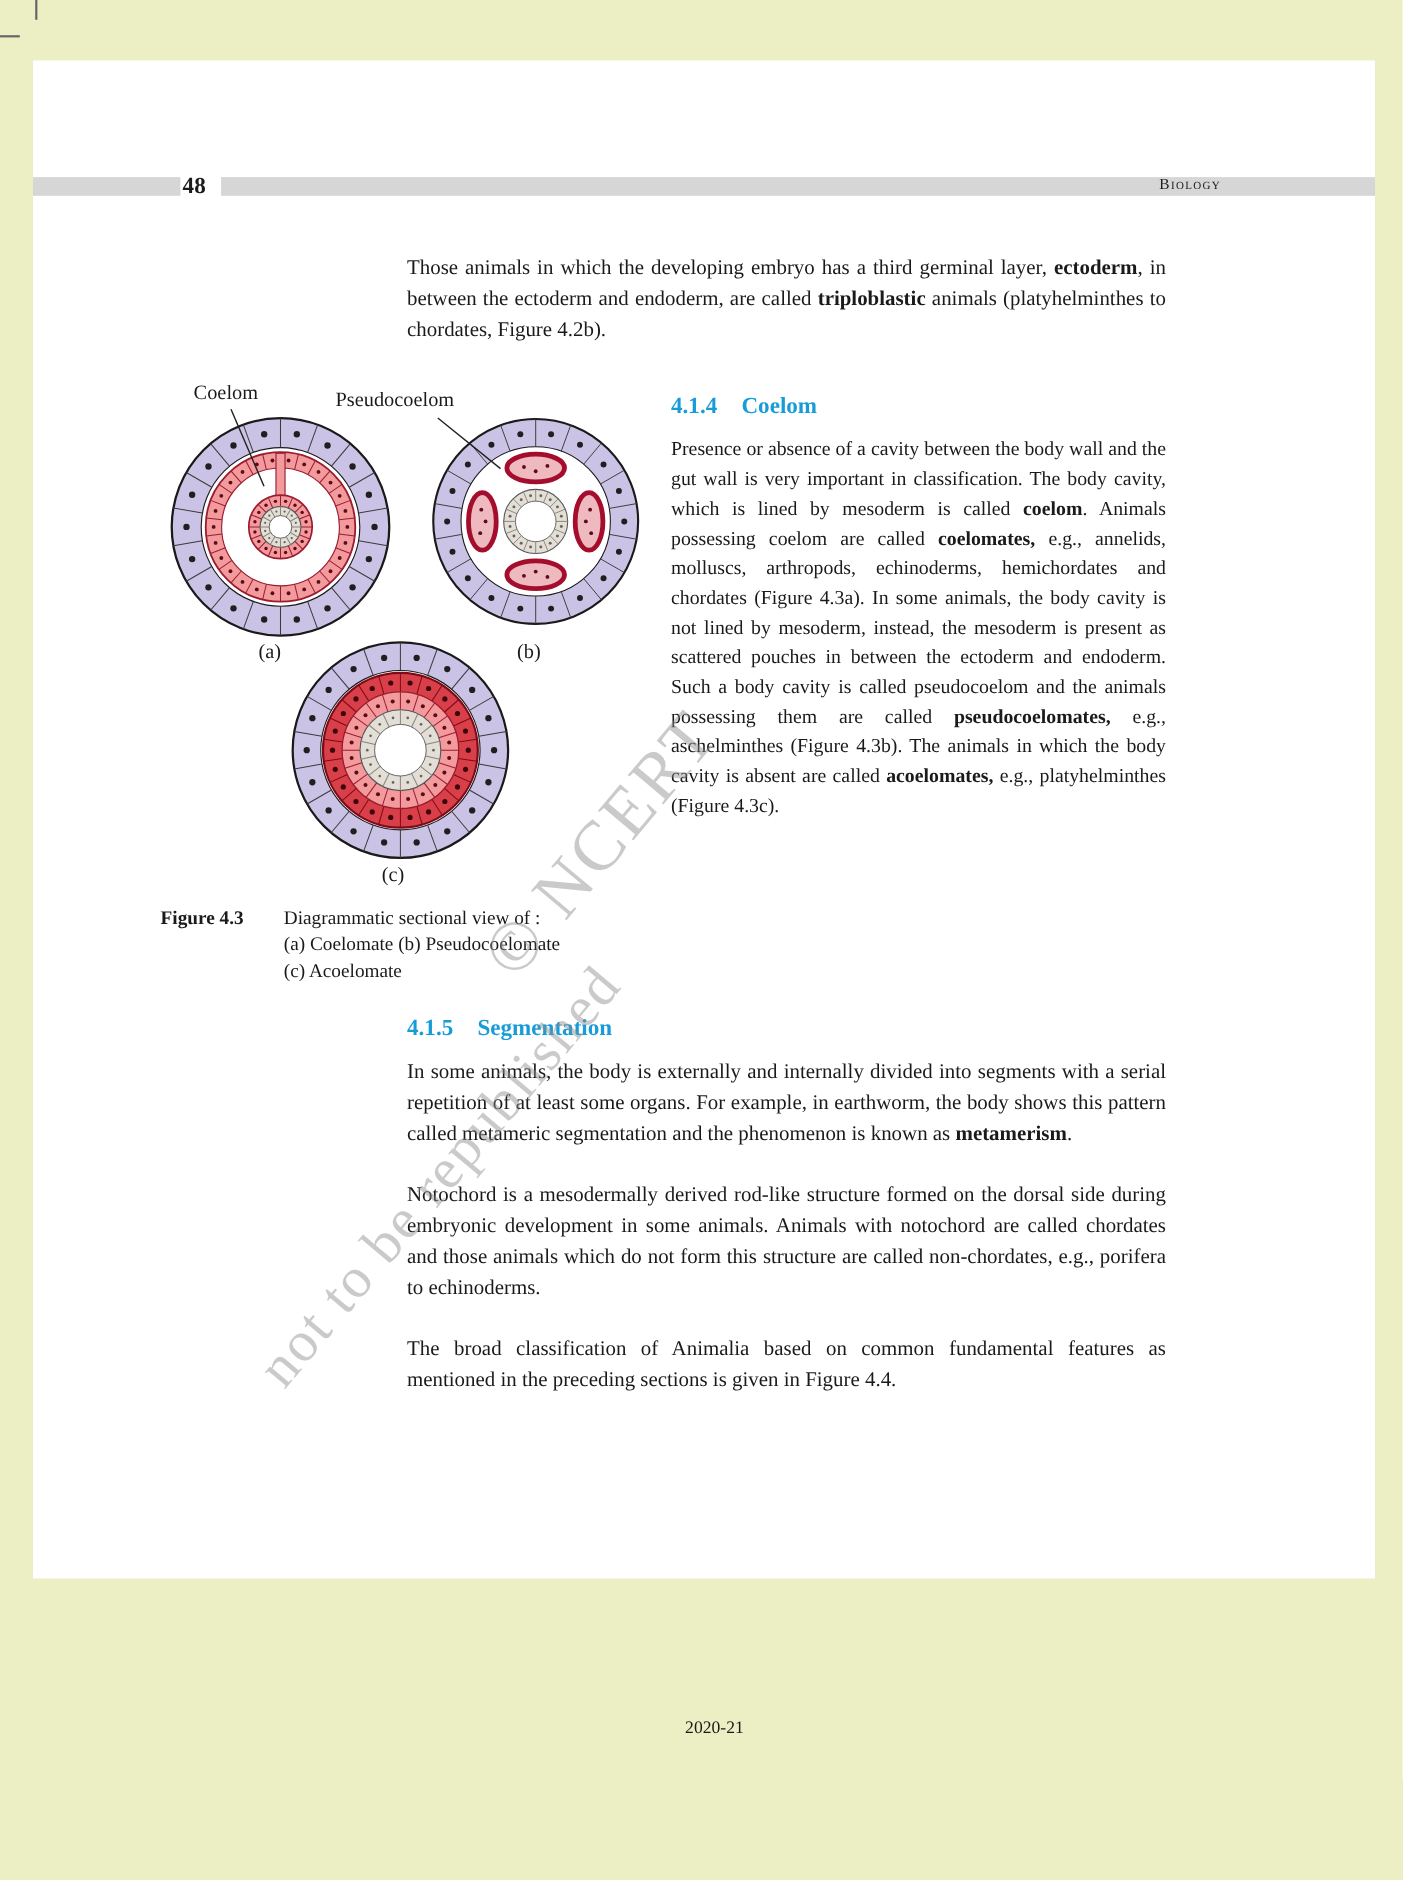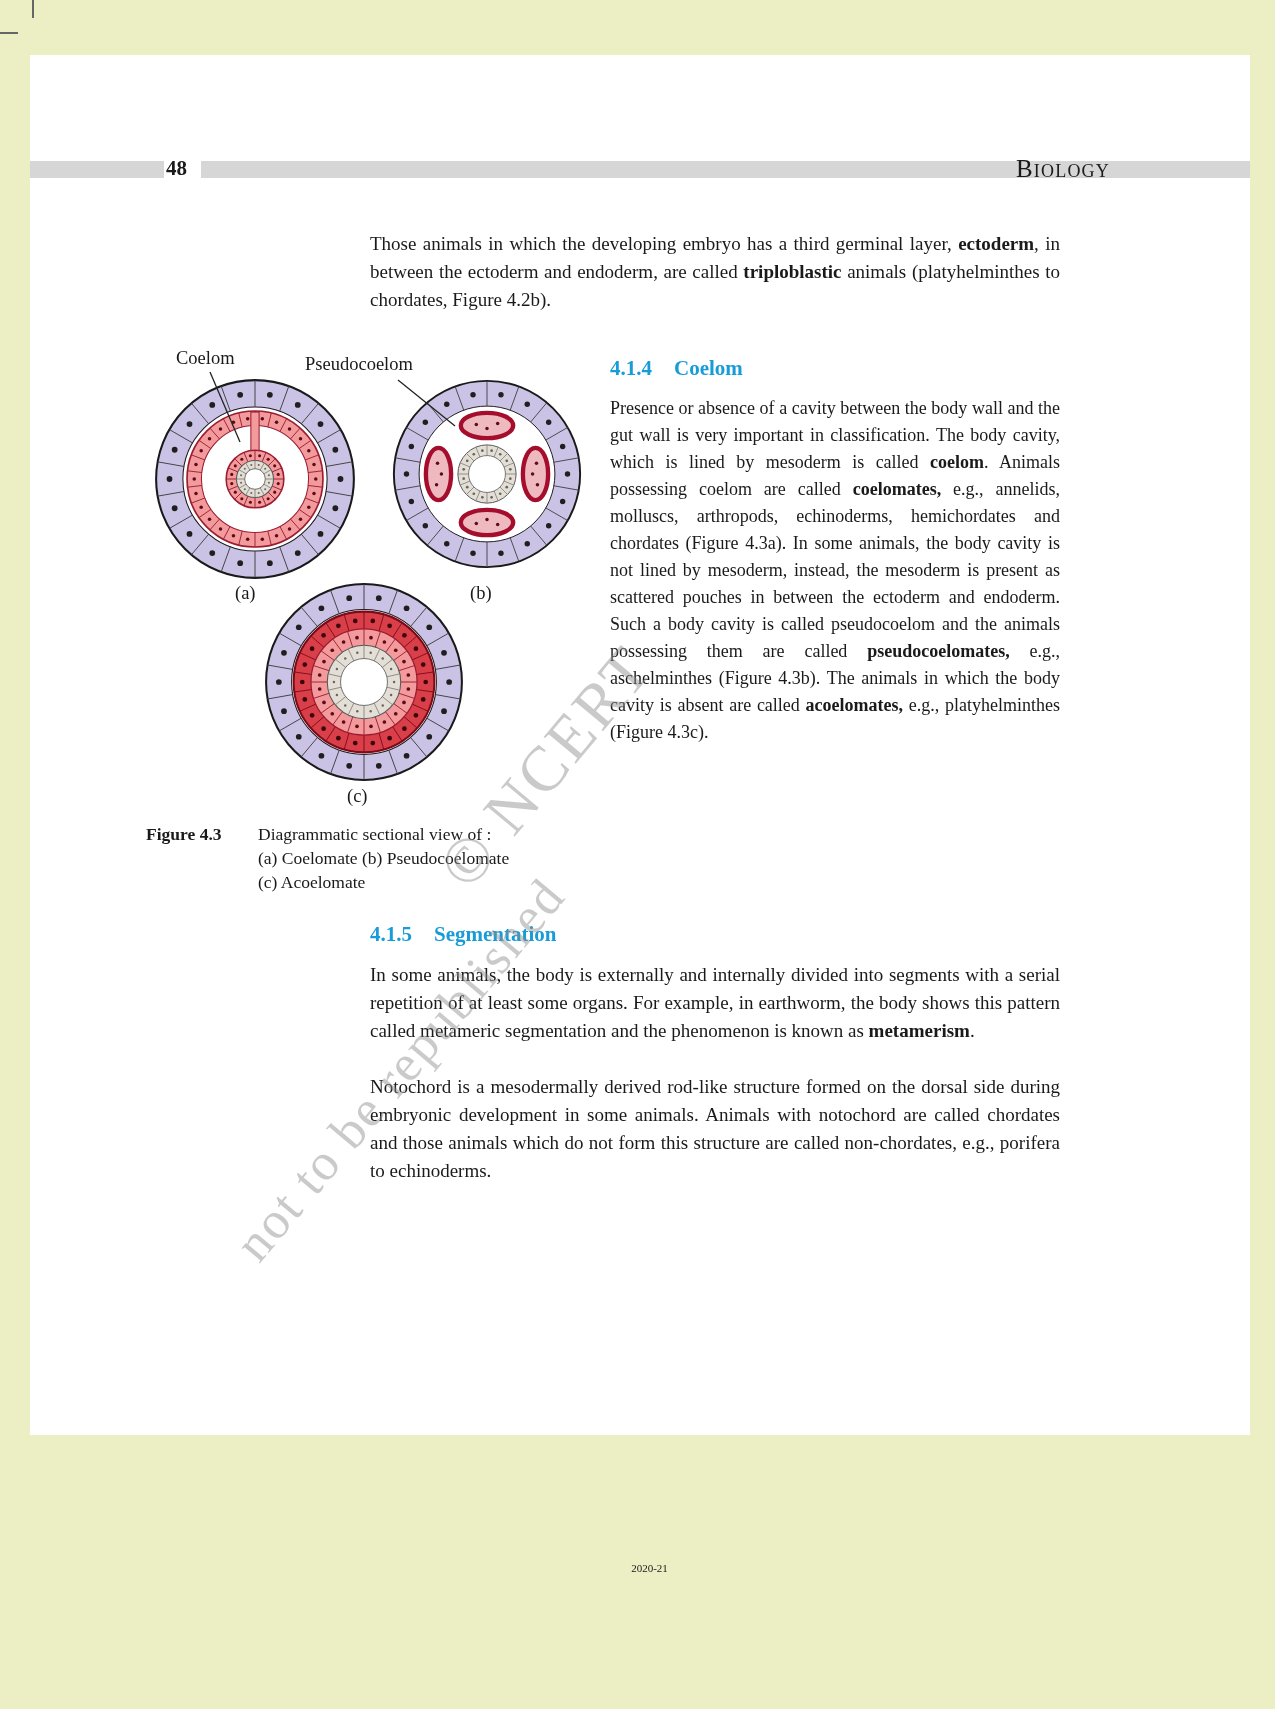--- a/index.html
+++ b/index.html
@@ -11,21 +11,21 @@
     font-family:"Liberation Serif","DejaVu Serif",serif;
     color:#1a1a1a;
   }
   .crop-h{position:absolute;left:0;top:32px;width:18px;height:2px;background:#666;}
   .crop-v{position:absolute;left:32px;top:0;width:2px;height:18px;background:#666;}
 
   .page{position:absolute;left:30px;top:55px;width:1220px;height:1380px;background:#ffffff;}
 
   .header-band{position:absolute;top:106px;left:0;width:100%;height:17px;background:var(--c-band,#d6d6d6);}
   .page-number{position:absolute;left:134px;top:-7px;font-family:Liberation Serif, serif;font-weight:bold;font-size:21px;background:#fff;padding:0 14px 0 2px;line-height:28px;}
-  .header-title{position:absolute;right:140px;top:-6px;font-variant:small-caps;font-size:25px;letter-spacing:1.2px;line-height:28px;}
+  .header-title{position:absolute;right:140px;top:-6px;font-variant:small-caps;font-size:14px;letter-spacing:1.2px;line-height:28px;}
 
   .content{position:absolute;top:175px;left:110px;right:190px;}
 
   .para{font-size:19px;line-height:28px;text-align:justify;}
   .intro{margin-left:230px;}
 
   .fig-row{display:flex;margin-top:36px;}
   .fig-col{flex:0 0 470px;position:relative;}
   .fig-canvas{position:relative;height:460px;}
   .fig-ptr-label{position:absolute;font-size:18.5px;}
@@ -58,21 +58,21 @@
   .f-lav{fill:var(--c-lavender,#cbc3e6);}
   .f-pink{fill:var(--c-pink,#f29a9c);}
   .f-crim{fill:var(--c-crimson,#d93f48);}
   .f-grey{fill:var(--c-gut,#e3ded6);}
   .f-pouch{fill:#eebac0;stroke:#a50d2d;stroke-width:4.5;}
 
   .wm{position:absolute;transform:rotate(-50deg);color:#8c8c8c;opacity:0.45;pointer-events:none;white-space:nowrap;z-index:5;}
   .wm1{left:400px;top:730px;font-size:64px;letter-spacing:3px;}
   .wm2{left:160px;top:1040px;font-size:52px;letter-spacing:2px;}
 
-  .footer{position:absolute;top:1562px;left:0;width:1275px;text-align:center;font-size:11px;padding-left:24px;}
+  .footer{position:absolute;top:1562px;left:0;width:1275px;text-align:center;font-size:16px;padding-left:24px;}
   b{font-weight:bold;}
 </style>
 </head>
 <body>
 
 <div class="crop-h"></div>
 <div class="crop-v"></div>
 
 <div class="page">
 
@@ -553,20 +553,21 @@
         <span class="sec-title">Segmentation</span>
       </div>
       <p class="para"><span>In some animals, the body is externally and internally divided into segments with a serial repetition of at least some organs. For example, in earthworm, the body shows this pattern called metameric segmentation and the phenomenon is known as </span><b>metamerism</b><span>.</span></p>
     </div>
 
     <div class="section">
       <p class="para"><span>Notochord is a mesodermally derived rod-like structure formed on the dorsal side during embryonic development in some animals. Animals with notochord are called chordates and those animals which do not form this structure are called non-chordates, e.g., porifera to echinoderms.</span></p>
     </div>
 
     <div class="section">
+      <p class="para"><span>The broad classification of Animalia based on common fundamental features as mentioned in the preceding sections is given in Figure  4.4.</span></p>
     </div>
 
   </div>
 </div>
 
 <div class="wm wm1">© NCERT</div>
 <div class="wm wm2">not to be republished</div>
 
 <div class="footer">2020-21</div>
 

